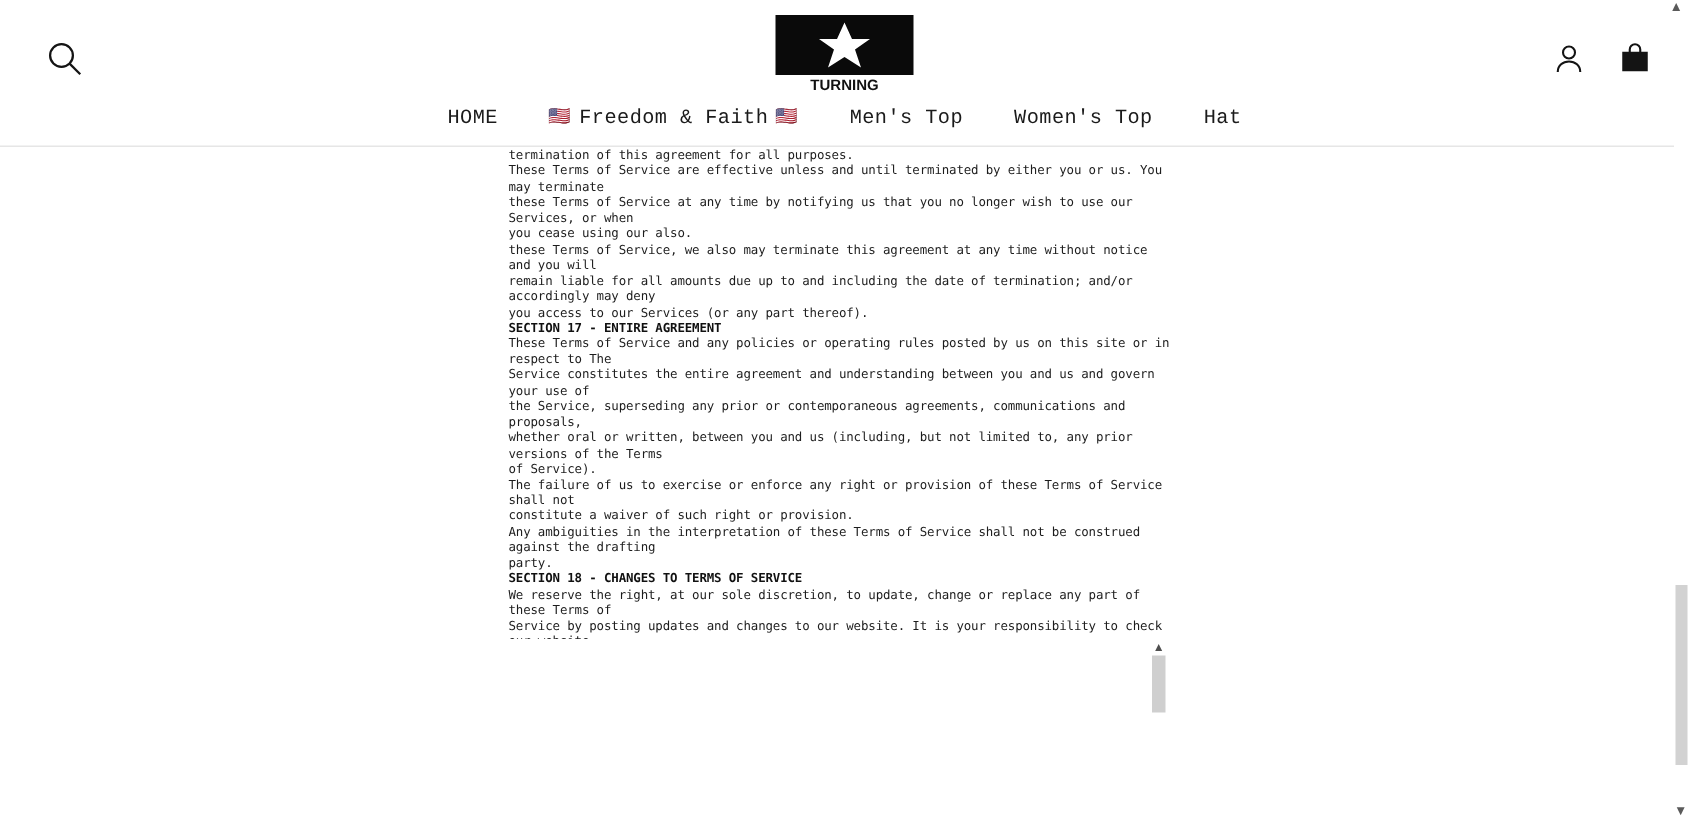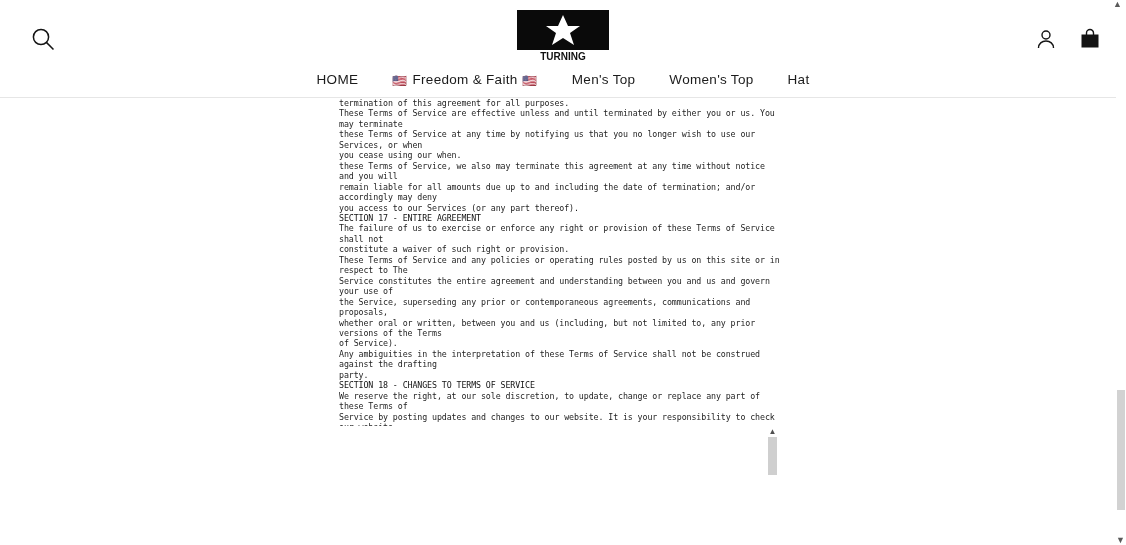--- a/index.html
+++ b/index.html
@@ -91,22 +91,23 @@
     border-bottom: 1px solid #e6e6e6;
   }
   .nav-item {
     font-size: 13.5px;
     color: #1b1b1b;
     padding: 6px 17px;
     letter-spacing: 0.3px;
     cursor: pointer;
     white-space: nowrap;
     display: flex;
-    align-items: flex-end;
+    align-items: flex-start;
     gap: 5px;
+    font-family: Liberation Mono, monospace;
   }
   .nav-item .flagicon {
     font-size: 12px;
     line-height: 1;
   }
 
   
   .doc-region {
     position: absolute;
     left: 0;
@@ -126,21 +127,21 @@
     color: #1d1d1d;
     letter-spacing: -0.1px;
   }
   .doc-text p {
     margin: 0 0 0 0;
   }
   .doc-text .para {
     margin-bottom: 0px;
   }
   .sec-head {
-    font-weight: 400;
+    font-weight: 700;
     margin-top: 18px;
     color: #111;
   }
   a.inline-link {
     color: #2062c4;
     text-decoration: none;
   }
 
   
   .inner-box {
@@ -290,39 +291,39 @@
 </nav>
 
 <div class="doc-region">
 
   <div class="doc-text">
 
     <div class="para">
       <p>termination of this agreement for all purposes.</p>
       <p>These Terms of Service are effective unless and until terminated by either you or us. You may terminate</p>
       <p>these Terms of Service at any time by notifying us that you no longer wish to use our Services, or when</p>
-      <p>you cease using our when.</p>
+      <p>you cease using our also.</p>
       <p>these Terms of Service, we also may terminate this agreement at any time without notice and you will</p>
       <p>remain liable for all amounts due up to and including the date of termination; and/or accordingly may deny</p>
       <p>you access to our Services (or any part thereof).</p>
     </div>
 
     <p class="sec-head">SECTION 17 - ENTIRE AGREEMENT</p>
-    <div class="para">
-      <p>The failure of us to exercise or enforce any right or provision of these Terms of Service shall not</p>
-      <p>constitute a waiver of such right or provision.</p>
-    </div>
     <div class="para">
       <p>These Terms of Service and any policies or operating rules posted by us on this site or in respect to The</p>
       <p>Service constitutes the entire agreement and understanding between you and us and govern your use of</p>
       <p>the Service, superseding any prior or contemporaneous agreements, communications and proposals,</p>
       <p>whether oral or written, between you and us (including, but not limited to, any prior versions of the Terms</p>
       <p>of Service).</p>
     </div>
     <div class="para">
+      <p>The failure of us to exercise or enforce any right or provision of these Terms of Service shall not</p>
+      <p>constitute a waiver of such right or provision.</p>
+    </div>
+    <div class="para">
       <p>Any ambiguities in the interpretation of these Terms of Service shall not be construed against the drafting</p>
       <p>party.</p>
     </div>
 
     <p class="sec-head">SECTION 18 - CHANGES TO TERMS OF SERVICE</p>
     <div class="para">
       <p>We reserve the right, at our sole discretion, to update, change or replace any part of these Terms of</p>
       <p>Service by posting updates and changes to our website. It is your responsibility to check our website</p>
       <p>periodically for changes. Your continued use of or access to our website or the Service following the</p>
       <p>posting of any changes to these Terms of Service constitutes acceptance of those changes.</p>

